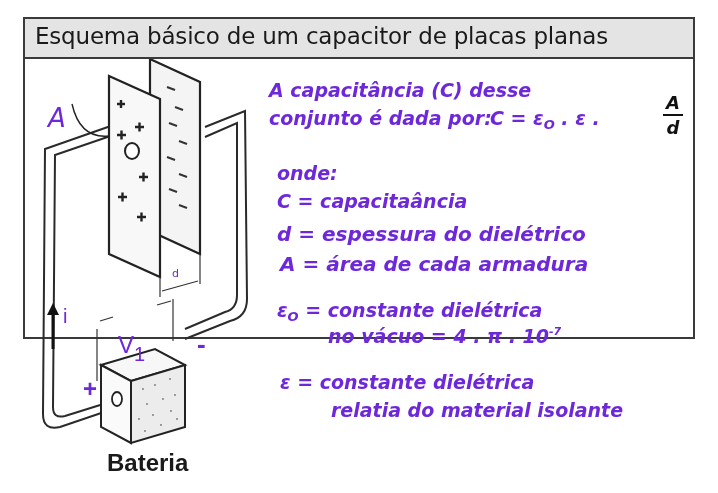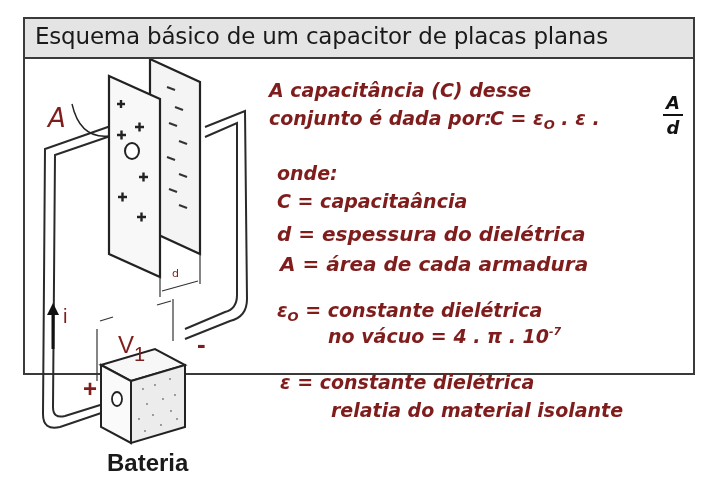--- a/index.html
+++ b/index.html
@@ -1,21 +1,21 @@
 <!DOCTYPE html>
 <html><head>
 <meta charset="utf-8">
 <style>
   html,body{margin:0;padding:0;background:#ffffff;}
   body{width:718px;height:493px;position:relative;overflow:hidden;font-family:"DejaVu Sans",sans-serif;}
-  .frame{position:absolute;left:23px;top:17px;width:672px;height:358px;border:2px solid #3a3a3a;background:#fff;box-sizing:border-box;}
+  .frame{position:absolute;left:23px;top:17px;width:672px;height:322px;border:2px solid #3a3a3a;background:#fff;box-sizing:border-box;}
   .header{position:absolute;left:0;top:0;right:0;height:40px;background:#e4e4e4;border-bottom:2px solid #3a3a3a;box-sizing:border-box;}
   .header-title{position:absolute;left:10px;top:4px;font-family:"DejaVu Sans",sans-serif;font-size:23px;color:#1a1a1a;white-space:nowrap;letter-spacing:-0.2px;}
   .diagram{position:absolute;left:0;top:40px;width:245px;height:414px;}
-  .txt{position:absolute;font-family:"DejaVu Sans",sans-serif;font-style:italic;font-weight:bold;color:#7f1d1d;white-space:nowrap;font-size:19px;}
+  .txt{position:absolute;font-family:"DejaVu Sans",sans-serif;font-style:italic;font-weight:bold;color:#6d28d9;white-space:nowrap;font-size:19px;}
   .frac{position:absolute;display:flex;flex-direction:column;align-items:center;font-family:"DejaVu Sans",sans-serif;font-style:italic;font-weight:bold;font-size:18px;color:#111;}
   .frac .bar{width:20px;height:2px;background:#111;margin:1px 0;}
   sub{font-size:13px;vertical-align:-4px;}
   sup{font-size:11px;vertical-align:8px;}
   .battery-label{position:absolute;font-family:"Liberation Sans",sans-serif;font-weight:bold;font-size:24px;color:#1a1a1a;}
 </style>
 </head>
 <body>
 
 <div class="frame">
@@ -114,21 +114,21 @@
   <div class="txt" style="left:244px;top:88px;">conjunto é dada por:</div>
   <div class="txt" style="left:465px;top:88px;"><span>C = ε</span><sub>O</sub> <span>. ε .</span></div>
   <div class="frac" style="left:638px;top:73px;">
     <span>A</span>
     <div class="bar"></div>
     <span>d</span>
   </div>
 
   <div class="txt" style="left:252px;top:143px;">onde:</div>
   <div class="txt" style="left:252px;top:171px;"><span>C</span> <span>= capacitaância</span></div>
-  <div class="txt" style="left:252px;top:203px;font-size:20px;"><span>d</span> <span>= espessura do dielétrica</span></div>
+  <div class="txt" style="left:252px;top:203px;font-size:20px;"><span>d</span> <span>= espessura do dielétrico</span></div>
   <div class="txt" style="left:255px;top:233px;font-size:20px;"><span>A</span> <span>= área de cada armadura</span></div>
 
   <div class="txt" style="left:252px;top:280px;"><span>ε</span><sub>O</sub> <span>= constante dielétrica</span></div>
   <div class="txt" style="left:303px;top:306px;"><span>no vácuo  = 4 . π . 10</span><sup>-7</sup></div>
 
   <div class="txt" style="left:255px;top:352px;"><span>ε</span><span> = constante dielétrica</span></div>
   <div class="txt" style="left:306px;top:380px;">relatia do material isolante</div>
 </div>
 
 </body></html>

